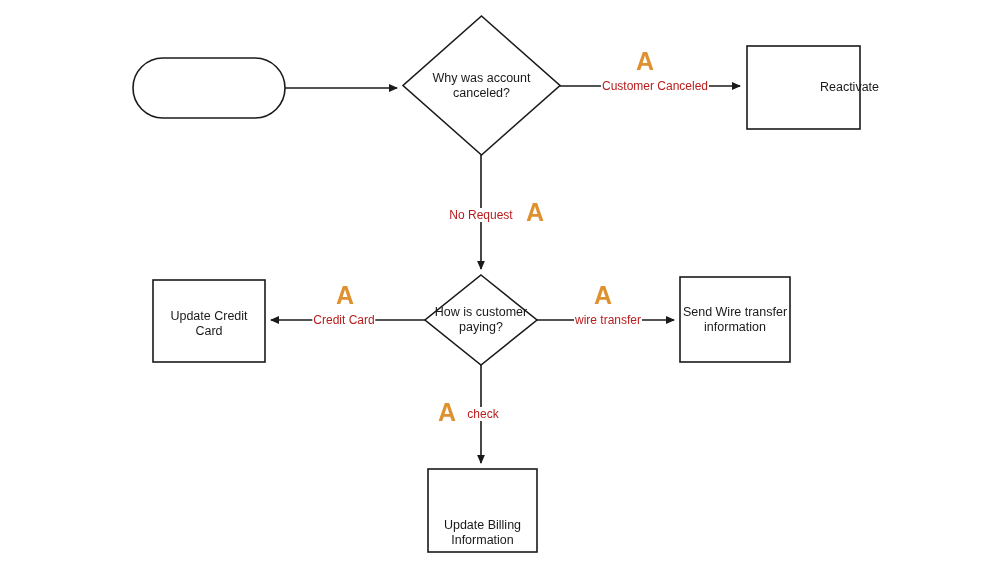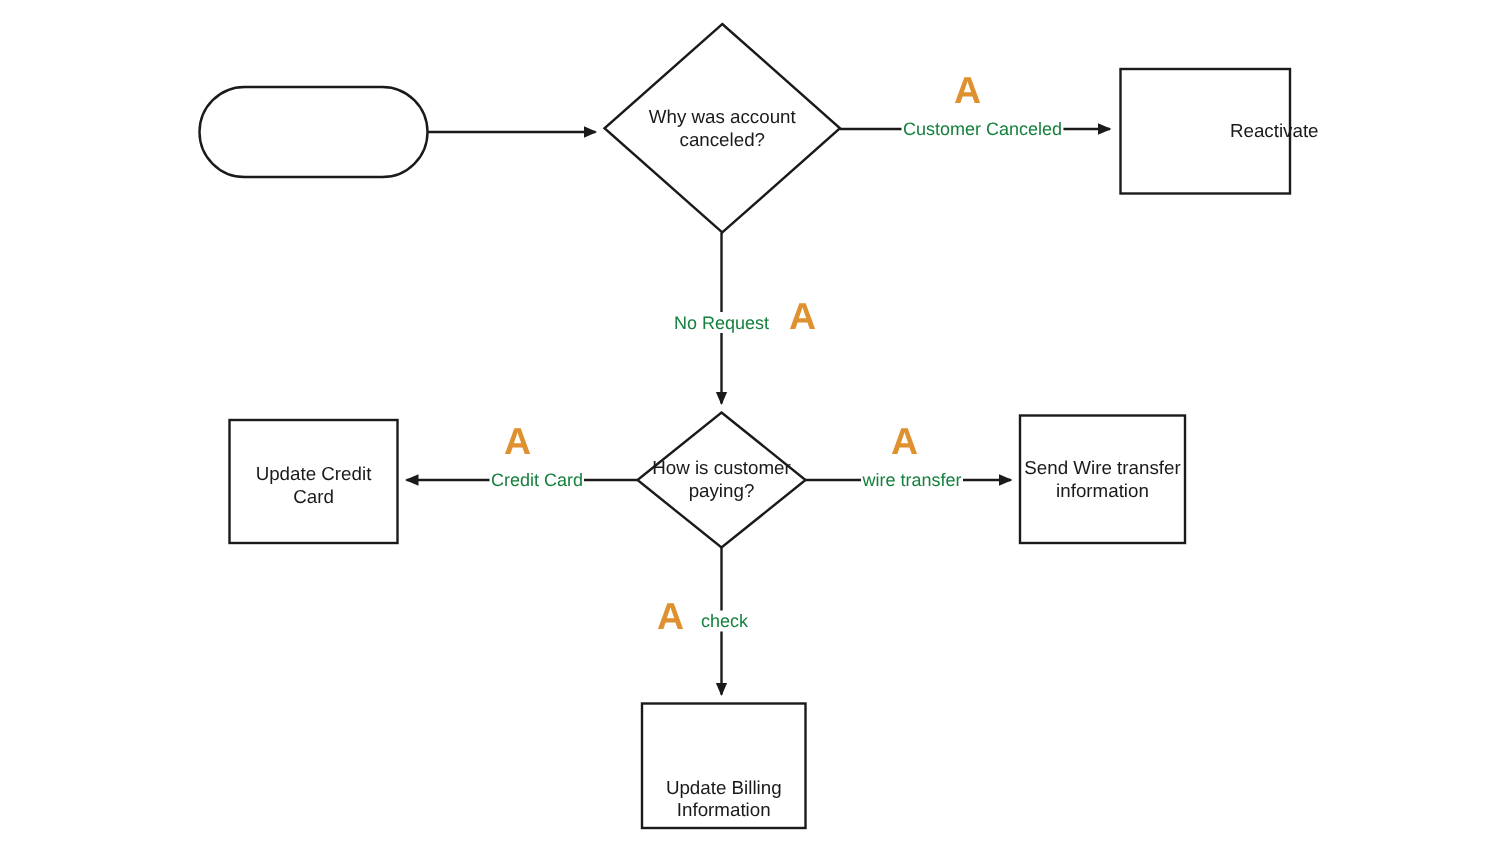--- a/index.html
+++ b/index.html
@@ -31,21 +31,21 @@
     text-align: center;
     color: #1a1a1a;
     font-size: 12.5px;
     line-height: 15px;
     font-family: "Liberation Sans", sans-serif;
     white-space: pre-line;
     pointer-events: none;
   }
   .edge-label {
     position: absolute;
-    color: #15803d;
+    color: #b91c1c;
     font-size: 12px;
     line-height: 14px;
     font-family: "Liberation Sans", sans-serif;
     background: #ffffff;
     padding: 0 1px;
     white-space: nowrap;
     transform: translate(-50%, -50%);
   }
   .anno-a {
     position: absolute;
@@ -111,21 +111,21 @@
   <div class="node-label" style="left:674px; top:277px; width:122px; height:85px;">Send Wire transfer
 information</div>
 
   <div class="node-label" style="left:428px; top:469px; width:109px; height:83px;margin-top:22px;">Update Billing
 Information</div>
 
   <div class="edge-label" style="left:655px; top:86px;">Customer Canceled</div>
 
   <div class="edge-label" style="left:481px; top:215px;">No Request</div>
 
-  <div class="edge-label" style="left:358px; top:320px;text-align:center;">Credit Card</div>
+  <div class="edge-label" style="left:344px; top:320px;text-align:center;">Credit Card</div>
 
   <div class="edge-label" style="left:608px; top:320px;">wire transfer</div>
 
   <div class="edge-label" style="left:483px; top:414px;">check</div>
 
   <div class="anno-a" style="left:645px; top:61px; color:#e0912f;">A</div>
 
   <div class="anno-a" style="left:535px; top:212px; color:#e0912f;">A</div>
 
   <div class="anno-a" style="left:345px; top:295px; color:#e0912f;">A</div>

